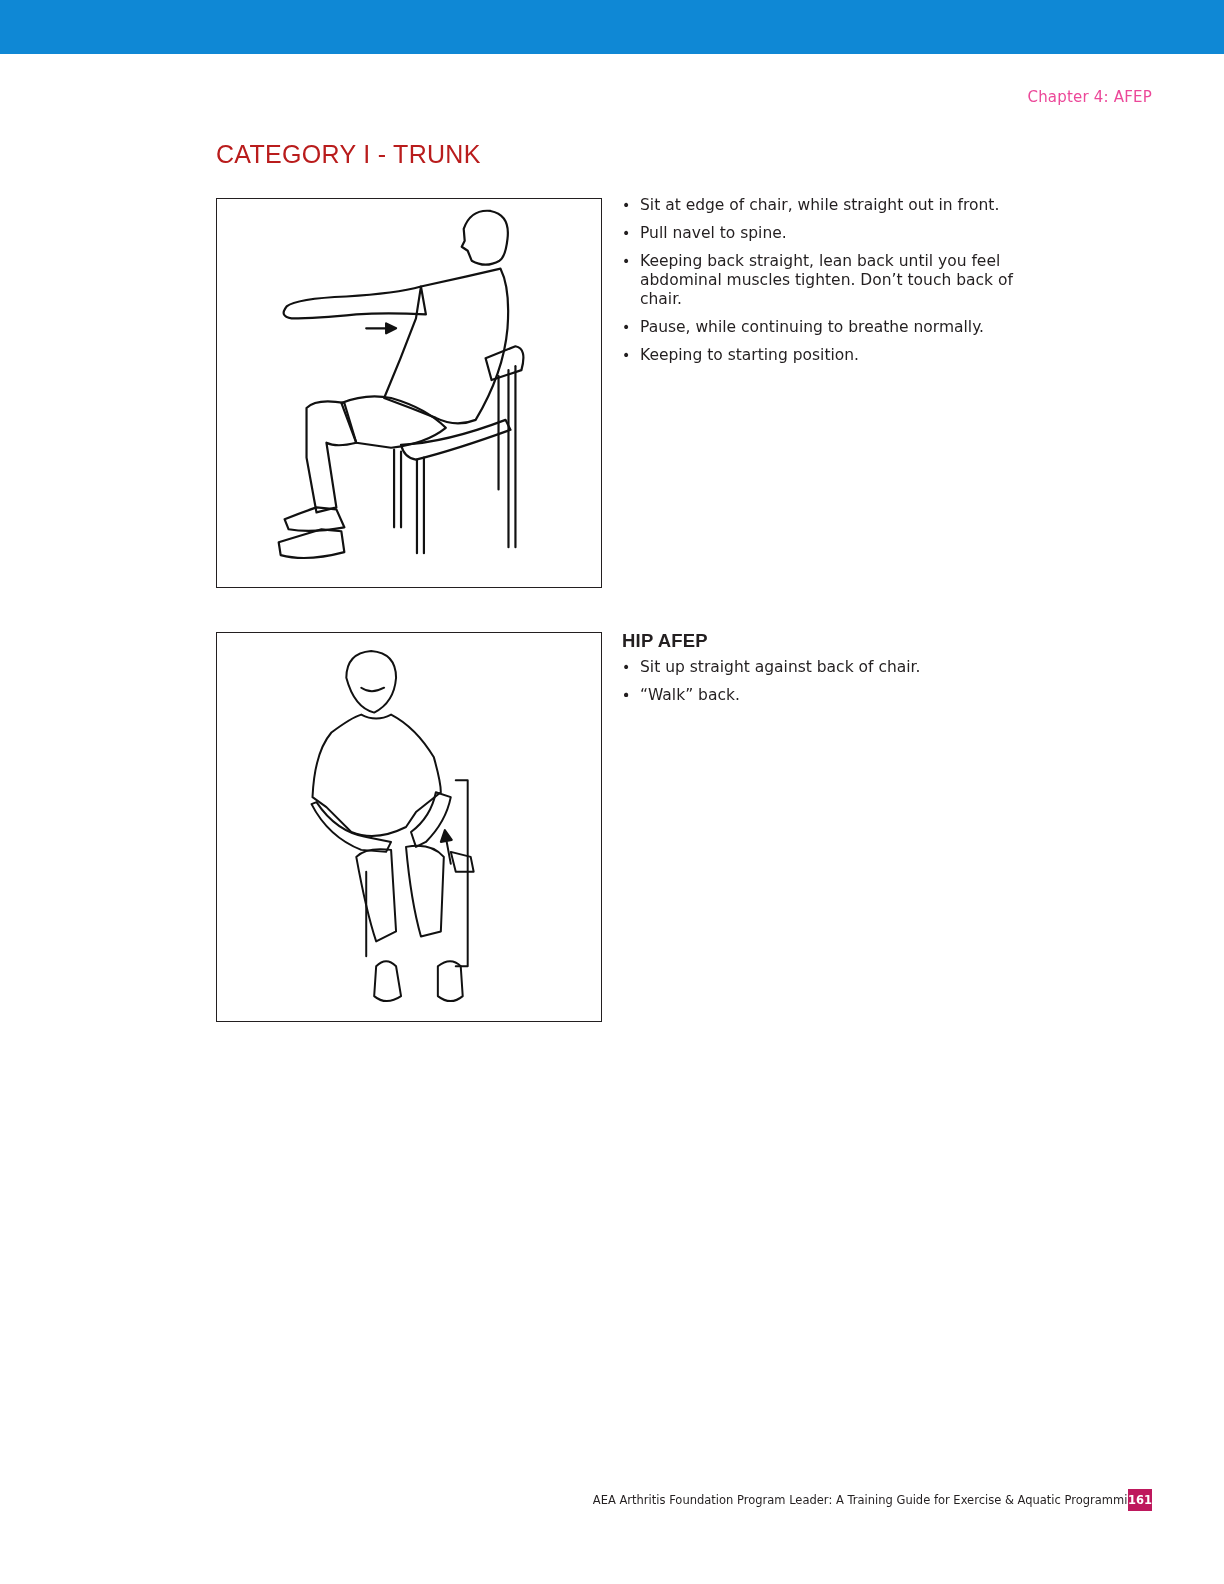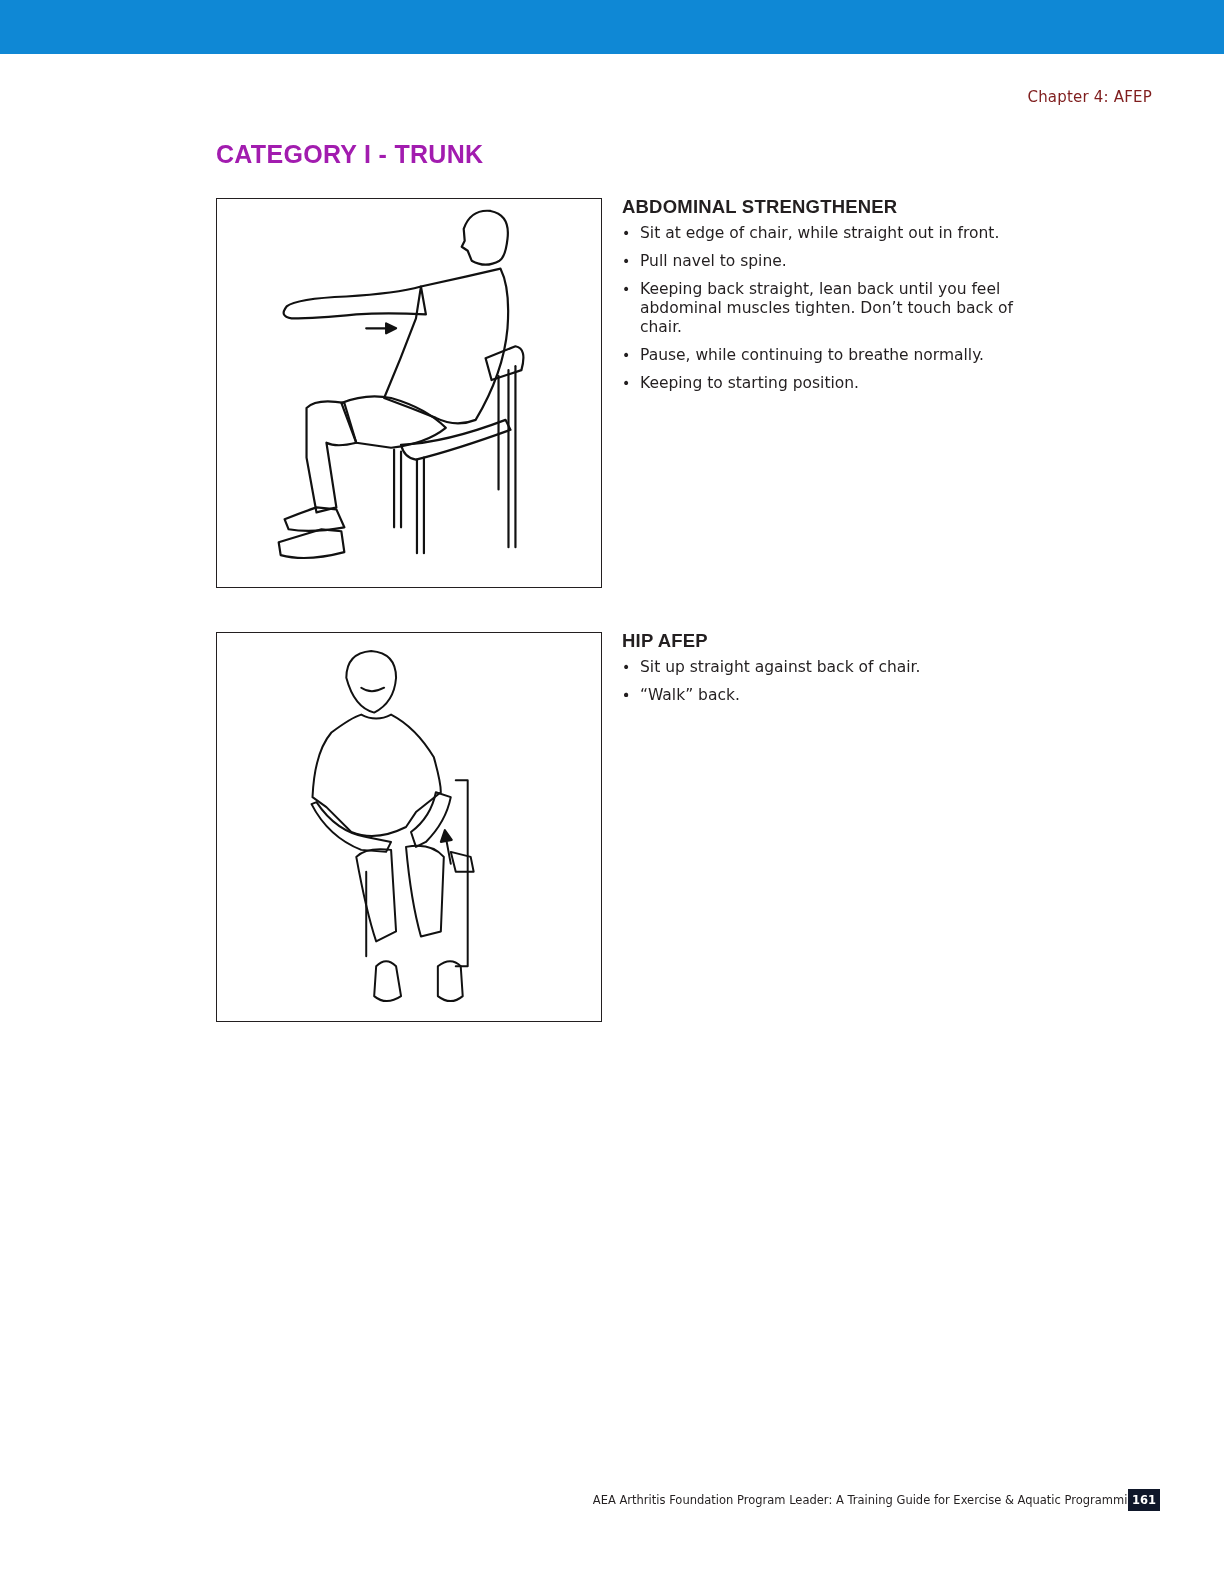--- a/index.html
+++ b/index.html
@@ -1,38 +1,38 @@
 <!DOCTYPE html>
 <html><head>
   <meta charset="utf-8">
   <style>
     html, body { margin: 0; padding: 0; }
     body {
       width: 1224px; height: 1584px; position: relative; background: #ffffff;
       font-family: "DejaVu Sans", sans-serif; color: #231f20; overflow: hidden;
     }
     .top-band { position: absolute; left: 0; top: 0; width: 1224px; height: 54px; background: #0f88d5; }
-    .chapter { position: absolute; right: 72px; top: 88px; font-size: 15px; color: #7f1d1d; letter-spacing: 0.2px; }
+    .chapter { position: absolute; right: 72px; top: 88px; font-size: 15px; color: #ec4899; letter-spacing: 0.2px; }
     .cat-title {
       position: absolute; left: 216px; top: 140px; font-family: "Liberation Sans", sans-serif;
-      font-weight: 700; font-size: 25px; color: #a21caf; letter-spacing: 0.3px; text-align: right;
+      font-weight: 400; font-size: 25px; color: #b91c1c; letter-spacing: 0.3px; text-align: right;
     }
     .ex-img {
       position: absolute; left: 216px; width: 386px; height: 390px;
       border: 1px solid #231f20; box-sizing: border-box; background: #fff;
     }
     .ex-img svg { width: 100%; height: 100%; display: block; }
     .ex-text { position: absolute; left: 622px; width: 400px; }
     .ex-title { font-family: "Liberation Sans", sans-serif; font-weight: 700; font-size: 18.5px; color: #231f20; margin: 0 0 6px 0; letter-spacing: 0.2px; }
     .ex-list { list-style: none; margin: 0; padding: 0; }
     .ex-list li { position: relative; padding-left: 18px; font-size: 15.5px; line-height: 19px; margin-bottom: 9px; color: #231f20; }
     .ex-list li .bullet { position: absolute; left: 0; top: 0; font-size: 14px; }
     .footer { position: absolute; right: 82px; top: 1493px; font-size: 11.5px; color: #231f20; }
     .page-num {
-      position: absolute; left: 1128px; top: 1489px; width: 32px; height: 22px; background: #0f172a;
+      position: absolute; left: 1128px; top: 1489px; width: 24px; height: 22px; background: #be185d;
       color: #fff; font-size: 11.5px; font-weight: 700; text-align: center; line-height: 22px;
     }
   </style>
 </head>
 <body>
 
 <div class="top-band"></div>
 <div class="chapter">Chapter 4: AFEP</div>
 
 <div class="cat-title">CATEGORY I - TRUNK</div>
@@ -61,21 +61,20 @@
 
     <path d="M125 205 Q150 195 175 200 Q210 210 230 230 Q210 246 175 250 L140 245 Z"></path>
 
     <path d="M90 210 Q100 200 128 205 L140 245 Q120 250 110 245 L120 310 L100 315 L90 260 Z"></path>
 
     <path d="M68 322 Q85 315 100 310 L120 312 L128 330 Q95 336 72 332 Z"></path>
     <path d="M62 345 Q85 338 105 332 L125 334 L128 355 Q90 365 64 358 Z"></path>
   </svg>
 </div>
 <div class="ex-text" style="top:196px;">
-  <h3 class="ex-title">ABDOMINAL STRENGTHENER</h3>
   <ul class="ex-list">
     <li><span class="bullet">•</span><span>Sit at edge of chair, while straight out in front.</span></li>
     <li><span class="bullet">•</span><span>Pull navel to spine.</span></li>
     <li><span class="bullet">•</span><span>Keeping back straight, lean back until you feel abdominal muscles tighten. Don’t touch back of chair.</span></li>
     <li><span class="bullet">•</span><span>Pause, while continuing to breathe normally.</span></li>
     <li><span class="bullet">•</span><span>Keeping to starting position.</span></li>
   </ul>
 </div>
 
 <div class="ex-img" style="top:632px;">

